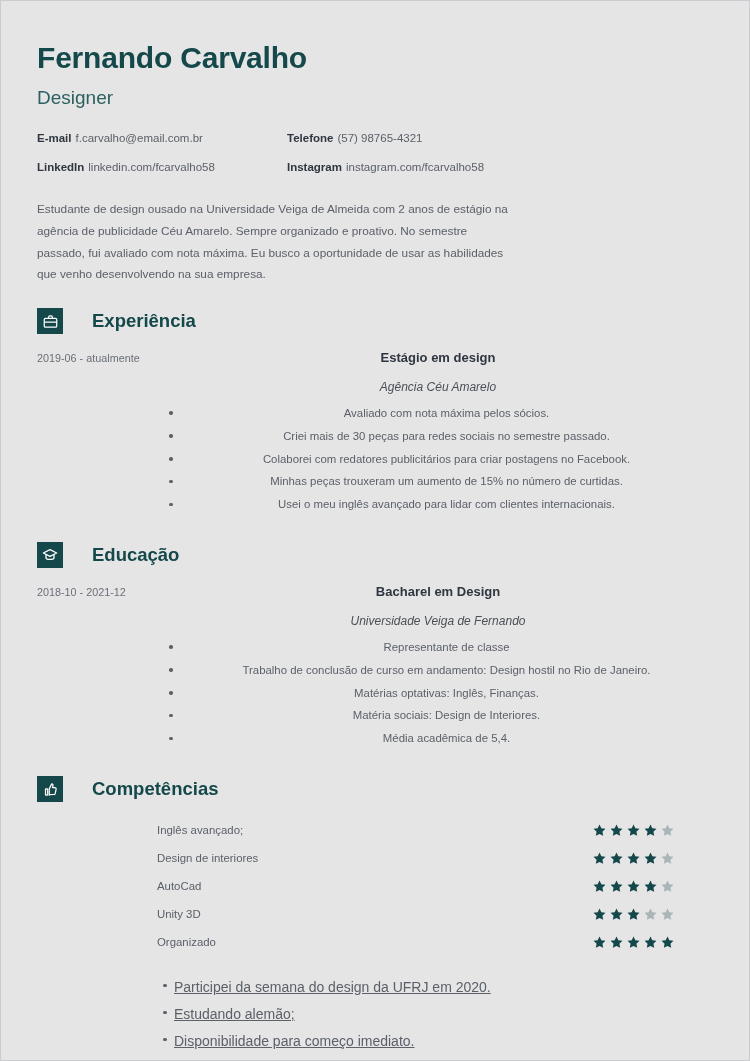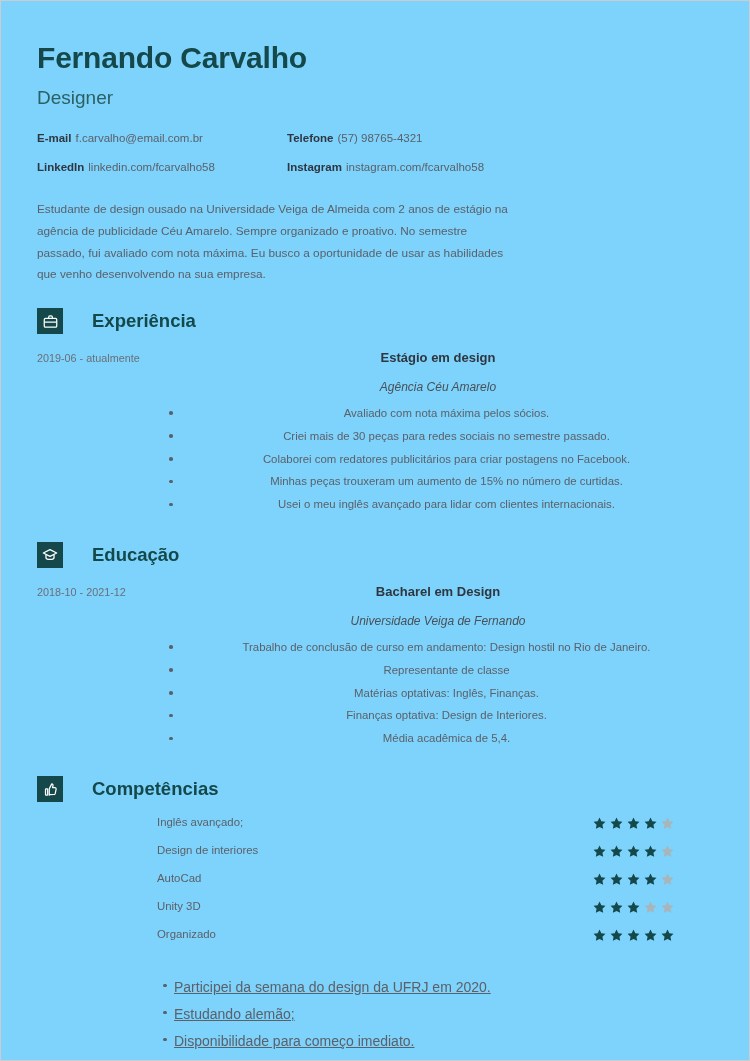--- a/index.html
+++ b/index.html
@@ -4,21 +4,21 @@
 <style>
   html, body {
     margin: 0;
     padding: 0;
     background: #ffffff;
   }
   .page {
     position: relative;
     width: 750px;
     height: 1061px;
-    background: #7dd3fc;
+    background: #e5e5e5;
     border: 1px solid #c9ccd1;
     box-sizing: border-box;
     font-family: "Liberation Sans", sans-serif;
     overflow: hidden;
   }
   .inner {
     padding: 36px 36px 0 36px;
   }
 
   
@@ -136,20 +136,21 @@
     width: 3.5px;
     height: 3.5px;
     border-radius: 50%;
     background: #5b6069;
   }
 
   
   .skills { margin-top: 14px; }
   .skill-row {
     display: flex;
+    align-items: center;
     height: 28px;
   }
   .skill-name {
     font-size: 11.4px;
     color: #5b6069;
     padding-left: 120px;
     flex: 1;
   }
   .stars {
     display: flex;
@@ -248,24 +249,24 @@
           </svg>
         </span>
         <span class="section-title">Educação</span>
       </div>
       <div class="entry">
         <div class="entry-dates">2018-10  - 2021-12</div>
         <div class="entry-body">
           <div class="entry-role">Bacharel em Design</div>
           <div class="entry-org">Universidade Veiga de Fernando</div>
           <ul class="bullets">
+            <li>Representante de classe</li>
             <li>Trabalho de conclusão de curso em andamento: Design hostil no Rio de Janeiro.</li>
-            <li>Representante de classe</li>
             <li>Matérias optativas: Inglês, Finanças.</li>
-            <li>Finanças optativa: Design de Interiores.</li>
+            <li>Matéria sociais: Design de Interiores.</li>
             <li>Média acadêmica de 5,4.</li>
           </ul>
         </div>
       </div>
     </div>
 
     <div class="section">
       <div class="section-head">
         <span class="section-icon">
           <svg width="15" height="15" viewBox="0 0 24 24" fill="none" stroke="#ffffff" stroke-width="2" stroke-linejoin="round">

